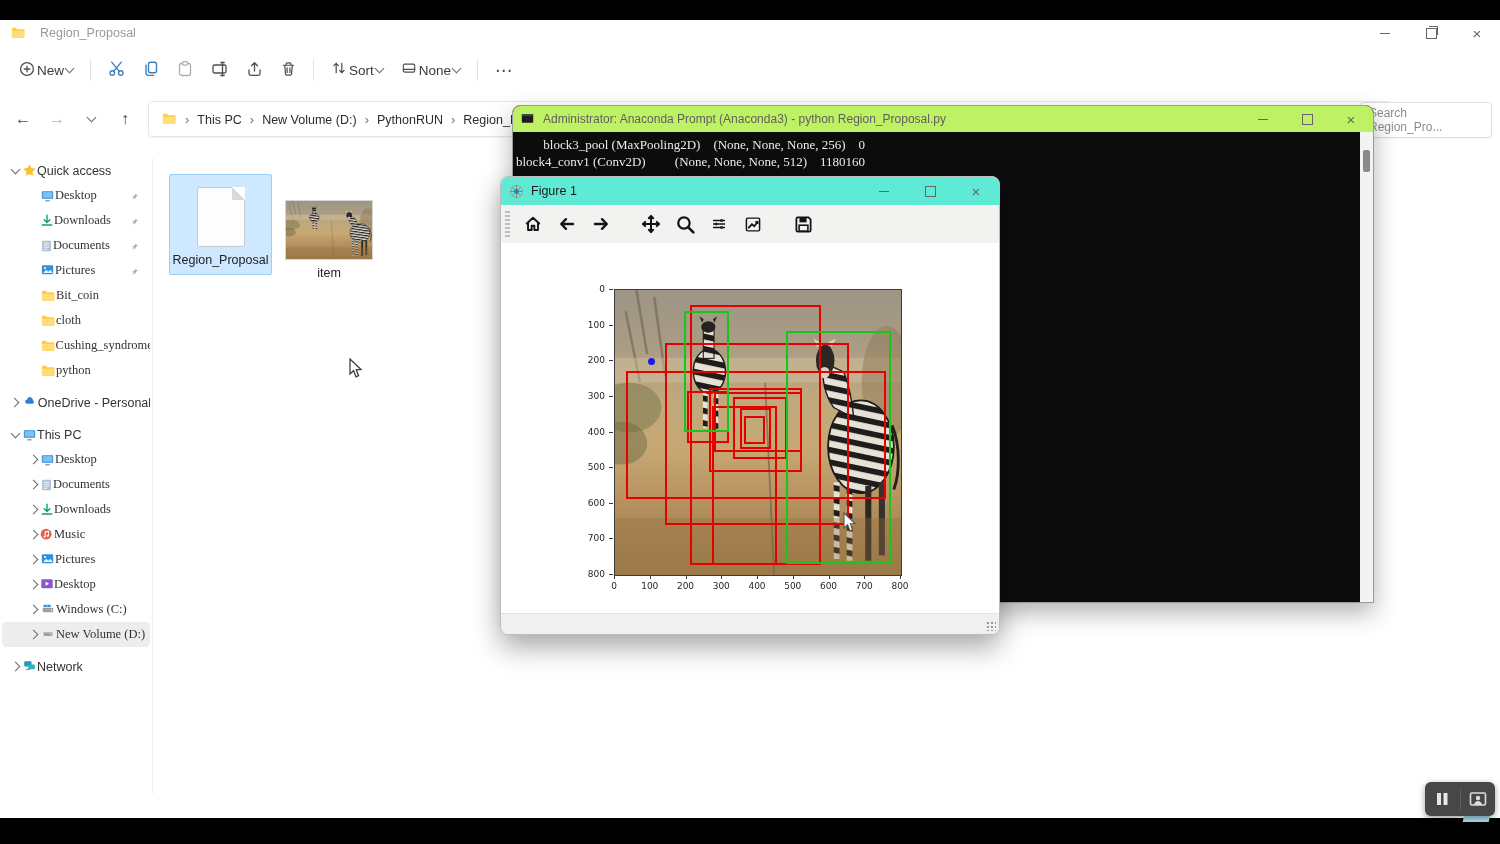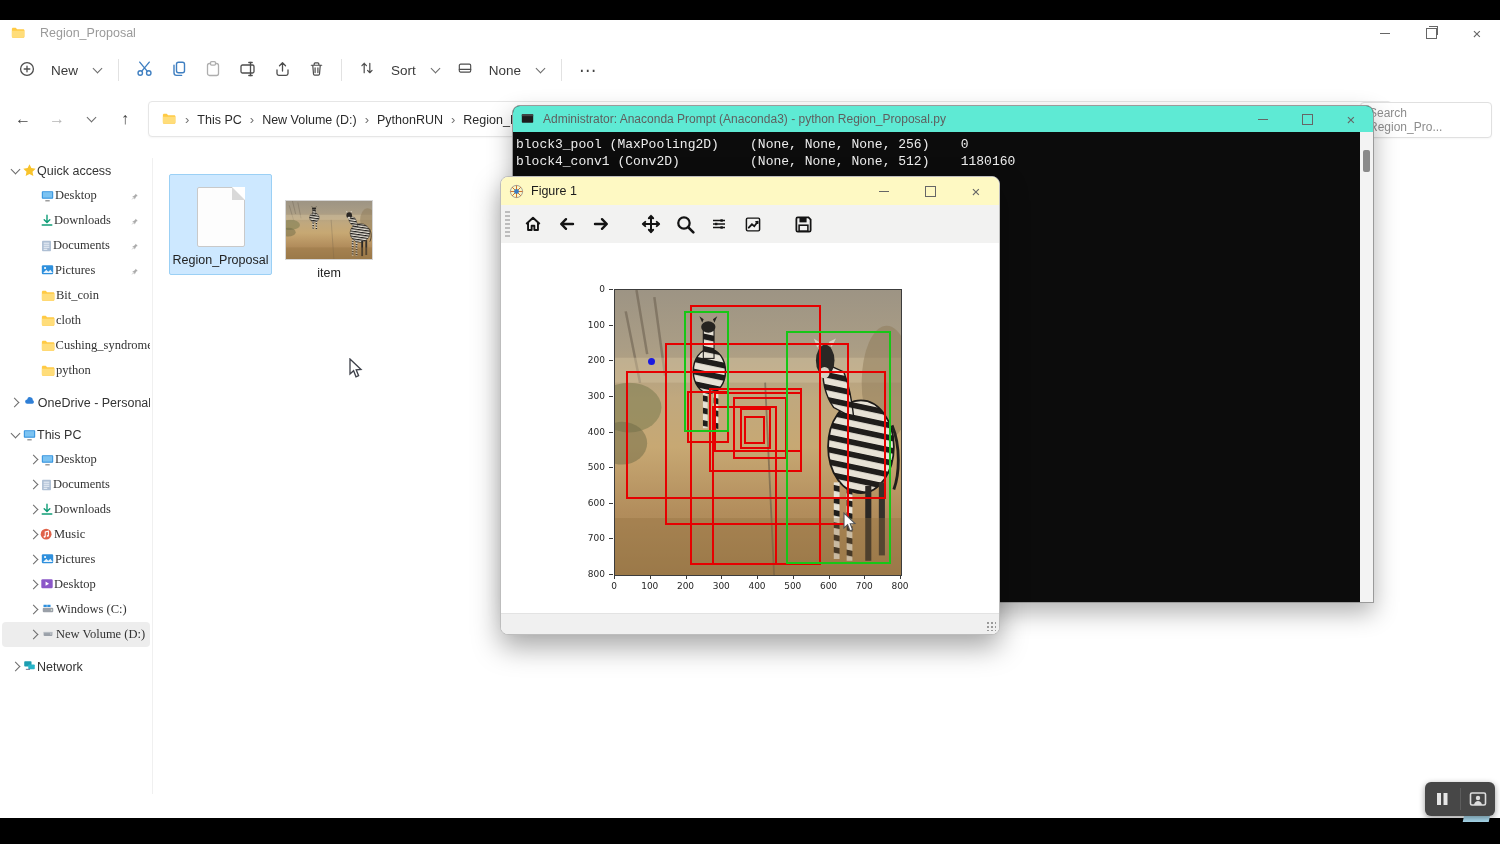--- a/index.html
+++ b/index.html
@@ -9,21 +9,21 @@
   #explorer{position:absolute;left:0;top:20px;width:1500px;height:798px;background:#fff;}
   .exp-titlebar{position:absolute;left:0;top:0;width:100%;height:26px;display:flex;align-items:center;background:#fff;}
   .exp-title{font-size:12.5px;color:#9a9a9a;margin-left:8px;}
   .win-controls{position:absolute;right:0;top:0;height:100%;display:flex;align-items:center;}
   .win-btn{width:46px;height:100%;display:flex;align-items:center;justify-content:center;color:#666;font-size:15px;cursor:default;}
   .win-btn .sq{width:9px;height:9px;border:1px solid #666;}
   .win-btn .restore{position:relative;width:9px;height:9px;border:1px solid #666;}
   .win-btn .restore:before{content:"";position:absolute;left:2px;top:-3px;width:8px;height:8px;border:1px solid #666;border-left:none;border-bottom:none;}
   .win-btn .minline{width:10px;height:1px;background:#666;}
   .exp-toolbar{position:absolute;left:0;top:26px;width:100%;height:48px;display:flex;align-items:center;border-bottom:1px solid #ececec;background:#fff;}
-  .tb-btn{display:flex;align-items:center;gap:16px;padding:6px 9px;border-radius:5px;color:#3a3a3a;font-size:13.5px;}
+  .tb-btn{display:flex;align-items:center;gap:2px;padding:6px 9px;border-radius:5px;color:#3a3a3a;font-size:13.5px;}
   .tb-sep{width:1px;height:22px;background:#e2e2e2;margin:0 8px;}
   .chev{width:6px;height:6px;border-right:1.4px solid #6b6b6b;border-bottom:1.4px solid #6b6b6b;transform:rotate(45deg);margin-top:-3px;}
   .chev-r{transform:rotate(-45deg);margin-top:0;}
   .addr-row{position:absolute;left:0;top:74px;width:100%;height:50px;display:flex;align-items:center;background:#fff;}
   .nav-ico{width:34px;height:30px;display:flex;align-items:center;justify-content:center;color:#444;font-size:16px;}
   .addr-box{height:34px;flex:0 0 auto;width:1222px;margin-left:6px;background:#fff;border:1px solid #e6e6e6;border-radius:4px;display:flex;align-items:center;padding:0 10px;box-shadow:0 1px 2px rgba(0,0,0,.04);}
   .crumb{font-size:12.5px;color:#2b2b2b;padding:3px 6px;border-radius:3px;white-space:nowrap;}
   .crumb-sep{color:#707070;font-size:13px;padding:0 2px;}
   .search-box{position:absolute;right:8px;top:82px;width:114px;height:34px;border:1px solid #e0e0e0;border-radius:4px;background:#fff;display:flex;align-items:center;padding:0 8px;font-size:12px;color:#8d8d8d;box-shadow:0 1px 2px rgba(0,0,0,.04);}
   #sidebar{position:absolute;left:0;top:138px;width:152px;bottom:24px;overflow:hidden;border-right:1px solid #f0f0f0;}
@@ -39,29 +39,29 @@
   .tile{position:absolute;display:flex;flex-direction:column;align-items:center;}
   .tile-label{font-size:12.5px;color:#222;margin-top:5px;padding:1px 4px;}
   .tile.sel{background:#cde8ff;border:1px solid #9bd0f5;border-radius:2px;}
   .doc-icon{width:46px;height:58px;background:#fdfdfd;border:1px solid #c9c9c9;position:relative;border-radius:2px;}
   .doc-icon:before{content:"";position:absolute;right:-1px;top:-1px;width:0;height:0;border-left:13px solid #d9d9d9;border-top:13px solid #fff;}
   .thumb{width:86px;height:58px;border:1px solid #d6d6d6;overflow:hidden;}
   .statusbar{position:absolute;left:0;bottom:0;width:100%;height:24px;display:flex;align-items:center;font-size:12px;color:#555;background:#fff;}
   .status-sep{width:1px;height:13px;background:#dcdcdc;margin:0 10px;}
   
   #console-win{position:absolute;left:512px;top:105px;width:860px;height:496px;border-radius:8px 8px 0 0;box-shadow:0 10px 24px rgba(0,0,0,.3);overflow:hidden;border:1px solid #9a9a9a;background:#0c0c0c;}
-  .con-titlebar{position:absolute;left:0;top:0;width:100%;height:26px;background:#5eead4;display:flex;align-items:center;}
+  .con-titlebar{position:absolute;left:0;top:0;width:100%;height:26px;background:#bef264;display:flex;align-items:center;}
   .con-title{font-size:12px;color:#5f5f5f;margin-left:8px;white-space:nowrap;}
   .con-body{position:absolute;left:0;top:26px;right:0;bottom:0;background:#0c0c0c;}
-  .con-text{position:absolute;left:3px;top:4px;font-family:Liberation Mono, monospace;font-size:13px;line-height:17px;color:#ededed;white-space:pre;}
+  .con-text{position:absolute;left:3px;top:4px;font-family:Liberation Serif, serif;font-size:13px;line-height:17px;color:#ededed;white-space:pre;text-align:right;}
   .con-scroll{position:absolute;right:0;top:0;width:13px;height:100%;background:#f3f3f3;}
   .con-thumb{position:absolute;right:3px;top:18px;width:7px;height:22px;background:#8a8a8a;border-radius:2px;}
   
   #figure-win{position:absolute;left:500px;top:176px;width:498px;height:457px;background:#fff;border:1px solid #bdbdbd;border-radius:8px;box-shadow:0 12px 28px rgba(0,0,0,.35);overflow:hidden;}
-  .fig-titlebar{position:absolute;left:0;top:0;width:100%;height:28px;background:#fef9c3;display:flex;align-items:center;}
+  .fig-titlebar{position:absolute;left:0;top:0;width:100%;height:28px;background:#5eead4;display:flex;align-items:center;}
   .fig-title{font-size:12.5px;color:#1b1b1b;margin-left:7px;}
   .fig-toolbar{position:absolute;left:0;top:28px;width:100%;height:38px;background:#f2f2f1;border-bottom:1px solid #dedede;display:flex;align-items:center;}
   .fig-grip{width:5px;height:26px;margin:0 6px 0 4px;background-image:repeating-linear-gradient(#bdbdbd 0 2px,transparent 2px 4px);background-size:2px 100%;background-repeat:repeat-x;}
   .fig-tb-btn{width:34px;height:30px;display:flex;align-items:center;justify-content:center;color:#1a1a1a;border-radius:4px;}
   .fig-tb-gap{width:16px;}
   .fig-canvas{position:absolute;left:0;top:66px;right:0;bottom:20px;background:#fff;}
   .fig-statusbar{position:absolute;left:0;bottom:0;width:100%;height:20px;background:#f0f0f0;border-top:1px solid #e3e3e3;}
   .fig-resize{position:absolute;right:3px;bottom:3px;width:10px;height:10px;
      background-image:radial-gradient(circle,#9a9a9a 1px,transparent 1.1px);background-size:4px 4px;}
   #plot{position:absolute;left:113px;top:46px;width:286px;height:285px;border:1px solid #3c3c3c;}

